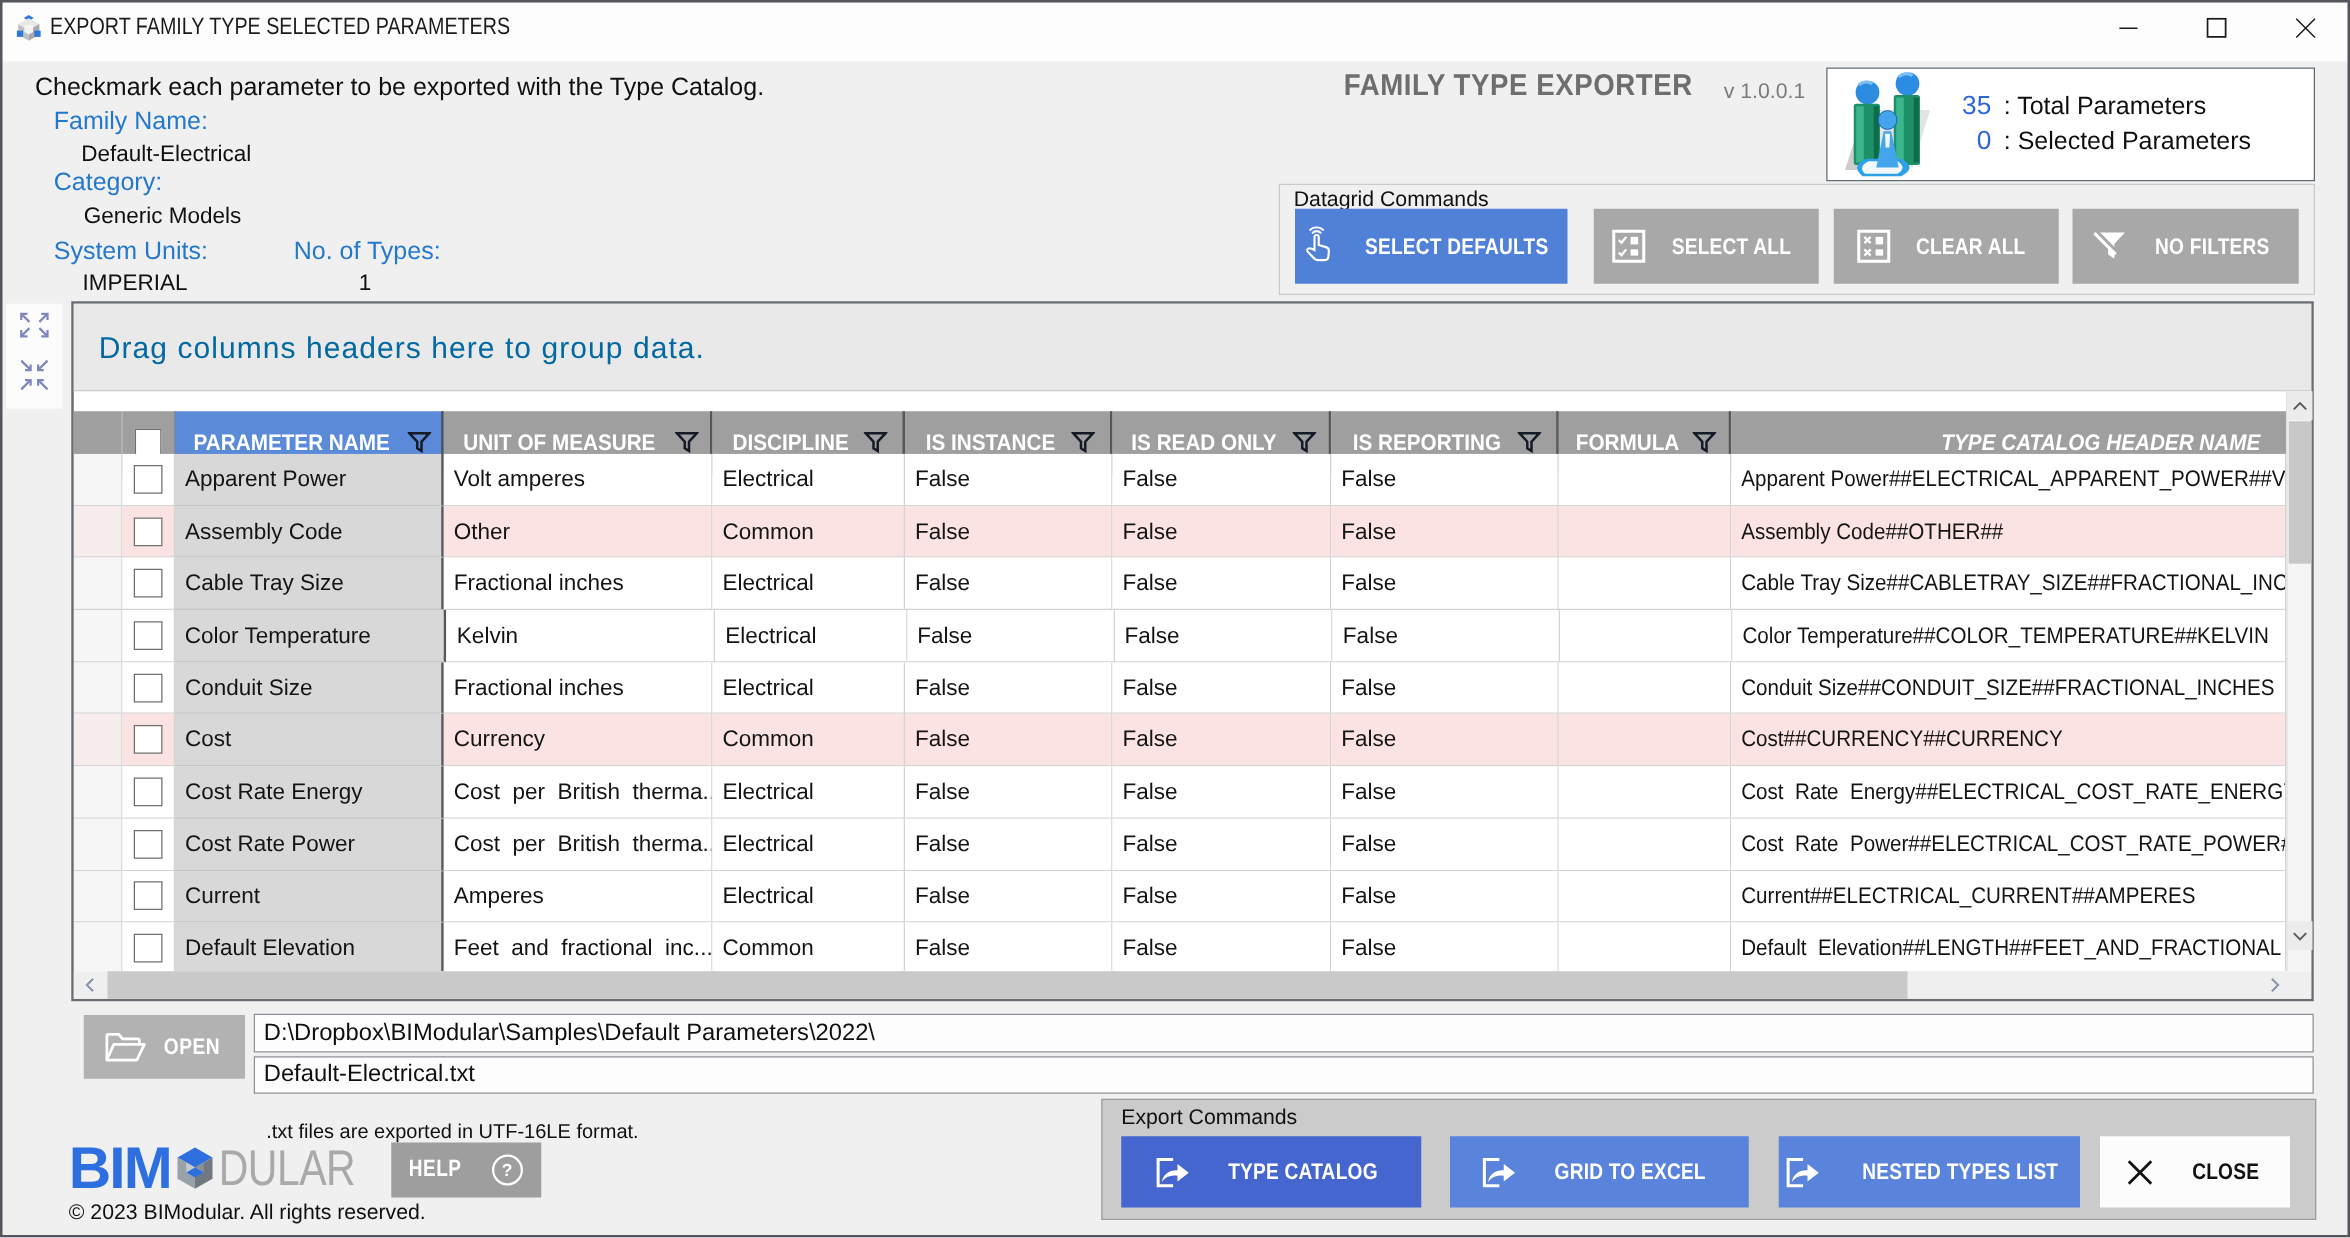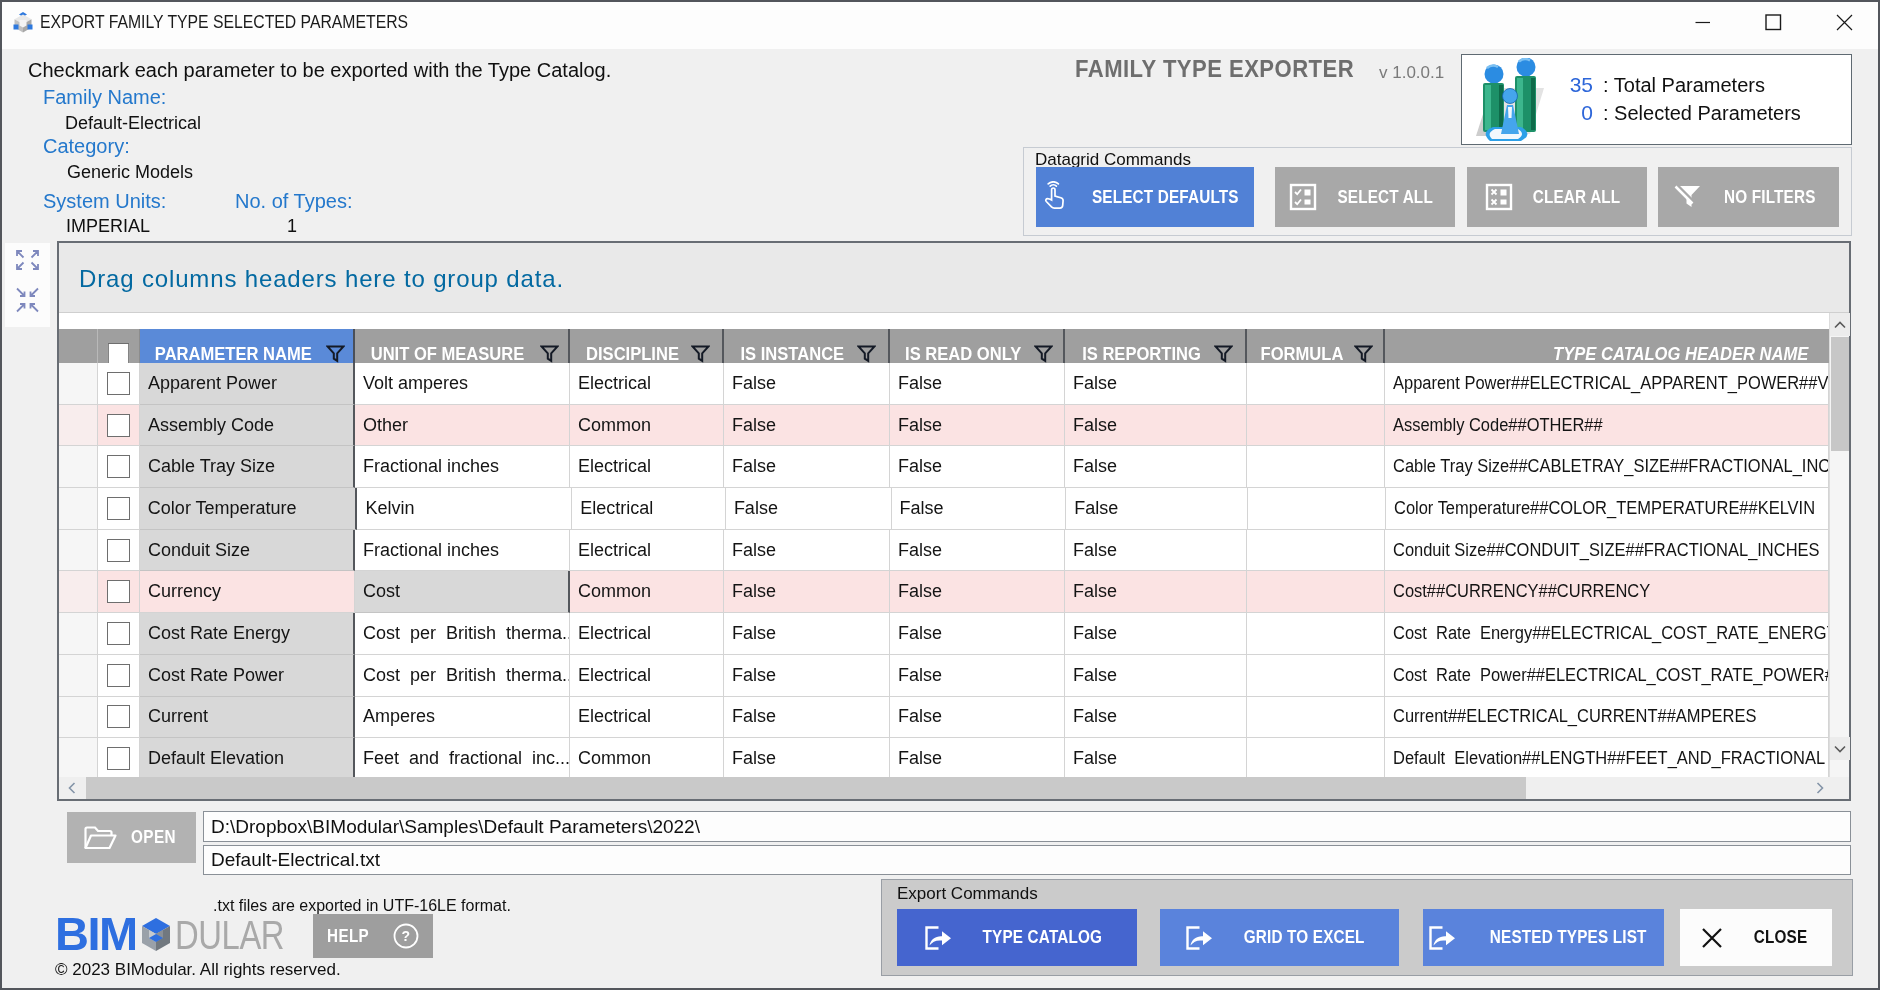--- a/index.html
+++ b/index.html
@@ -329,24 +329,24 @@
         <div class="c" style="width:138px"></div>
         <div class="c ctc" style="width:444px">
           <span>Conduit Size##CONDUIT_SIZE##FRACTIONAL_INCHES</span>
         </div>
       </div>
 <div class="row">
         <div class="c ind p" style="width:39px"></div>
         <div class="c ccb p" style="width:42px">
           <span class="cb"></span>
         </div>
+        <div class="c pn" style="width:215px">Cost</div>
         <div class="c p" style="width:215px">
           <span>Currency</span>
         </div>
-        <div class="c pn" style="width:215px">Cost</div>
         <div class="c p" style="width:154px">Common</div>
         <div class="c p" style="width:166px">False</div>
         <div class="c p" style="width:175px">False</div>
         <div class="c p" style="width:182px">False</div>
         <div class="c p" style="width:138px"></div>
         <div class="c ctc p" style="width:444px">
           <span>Cost##CURRENCY##CURRENCY</span>
         </div>
       </div>
 <div class="row">

